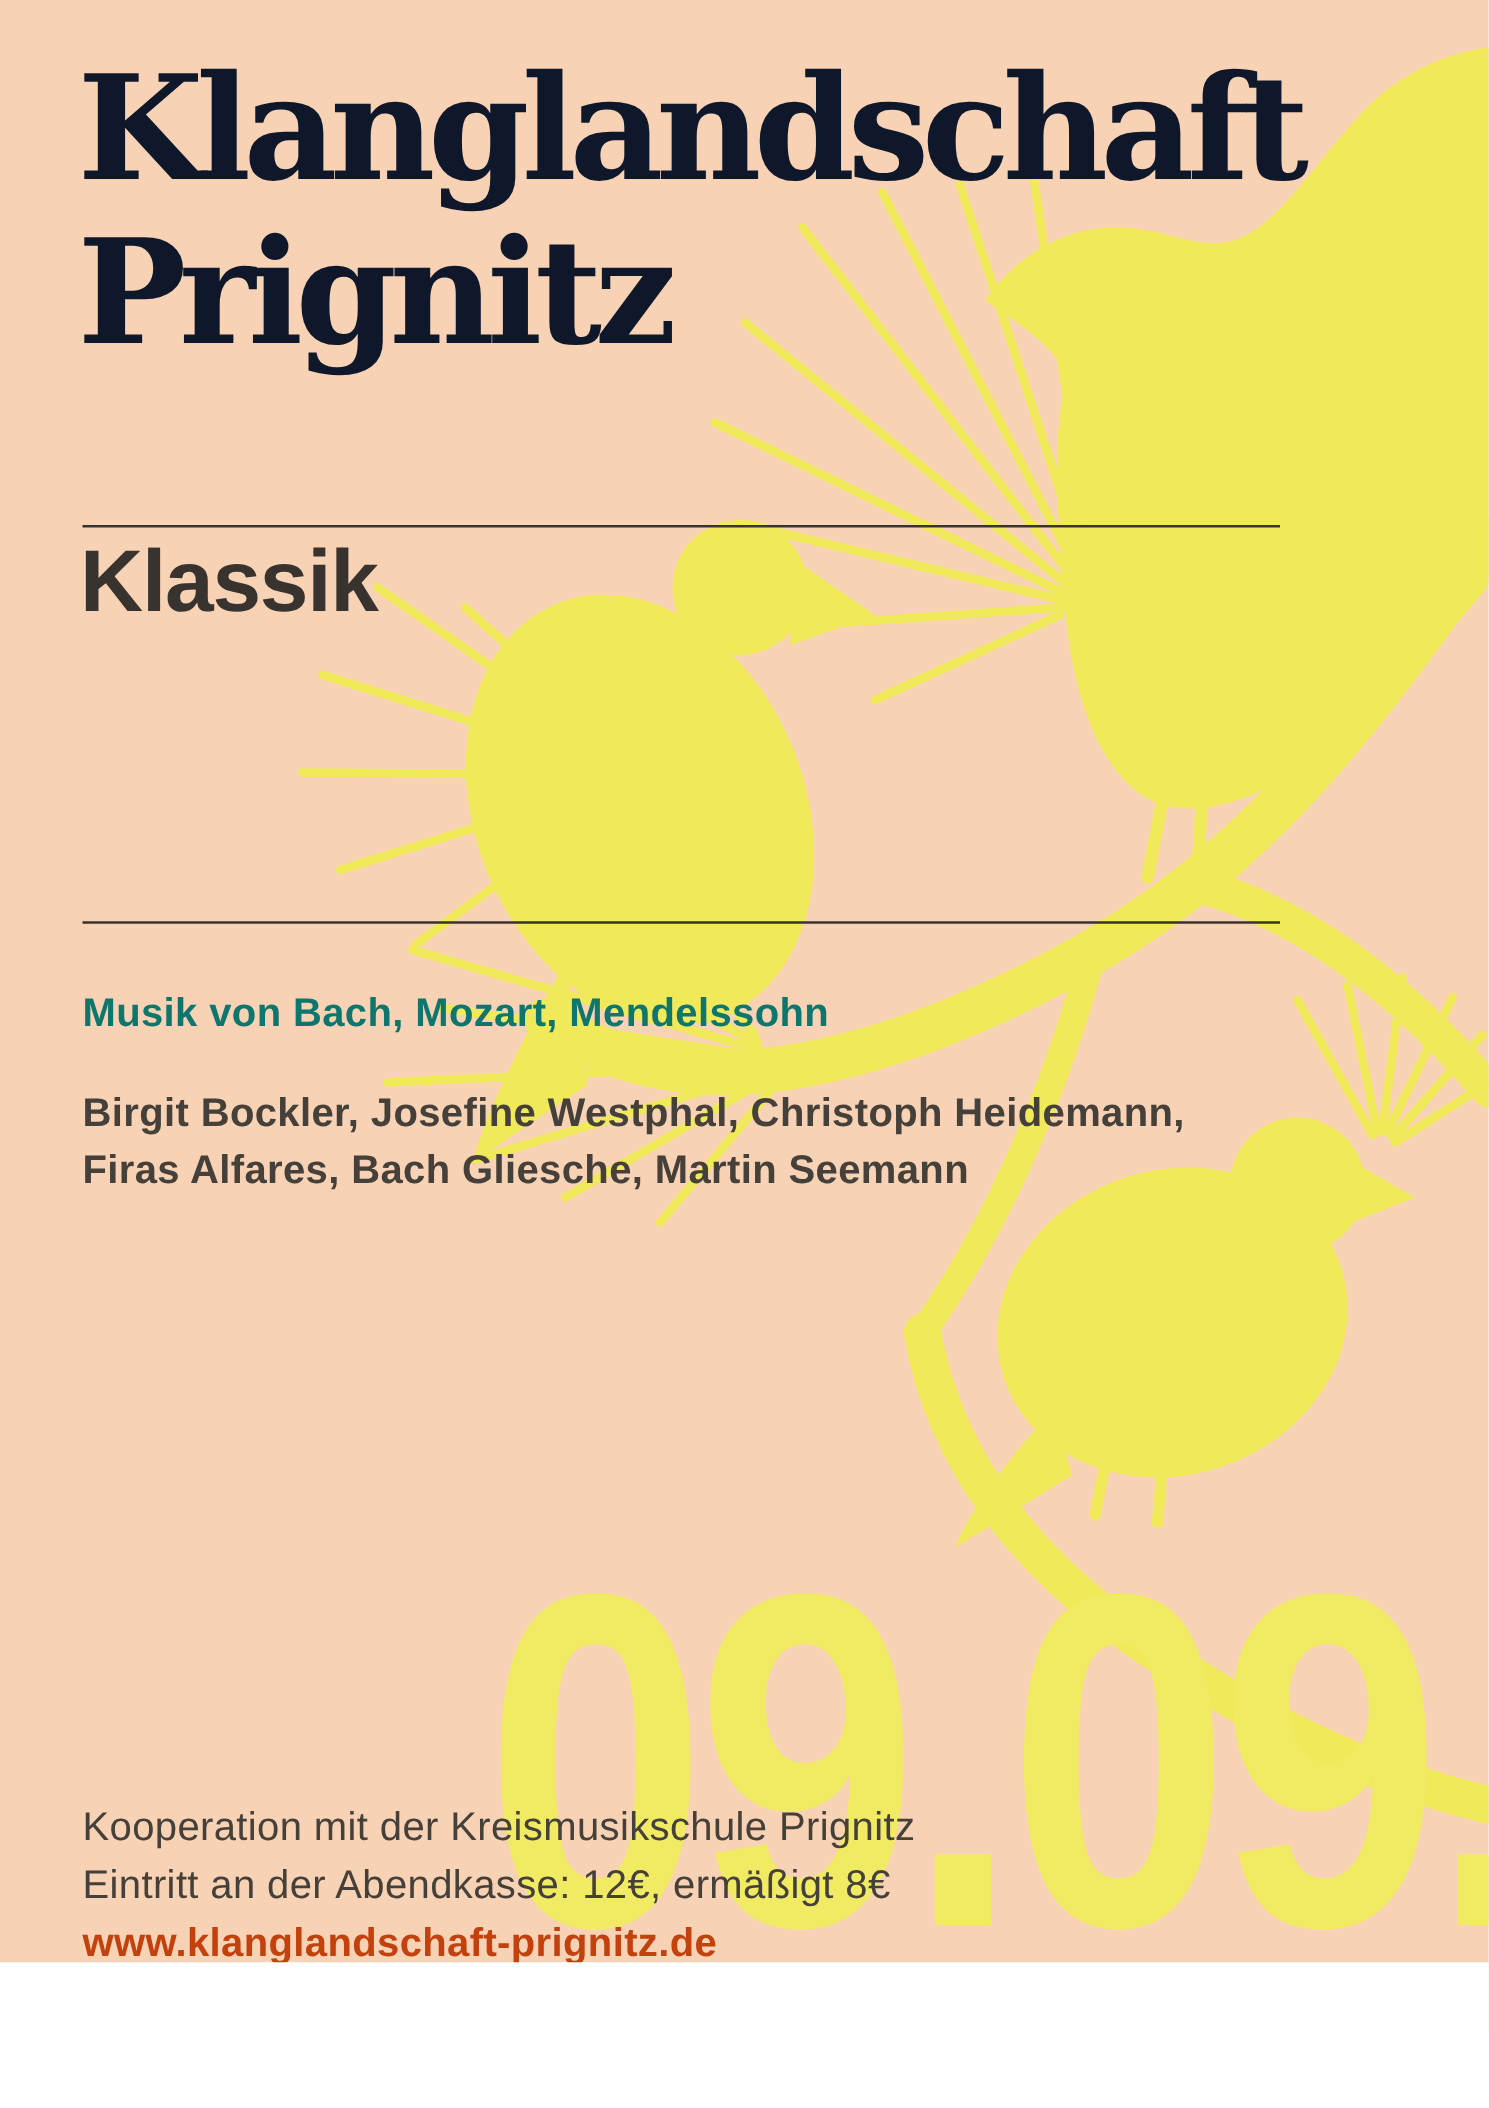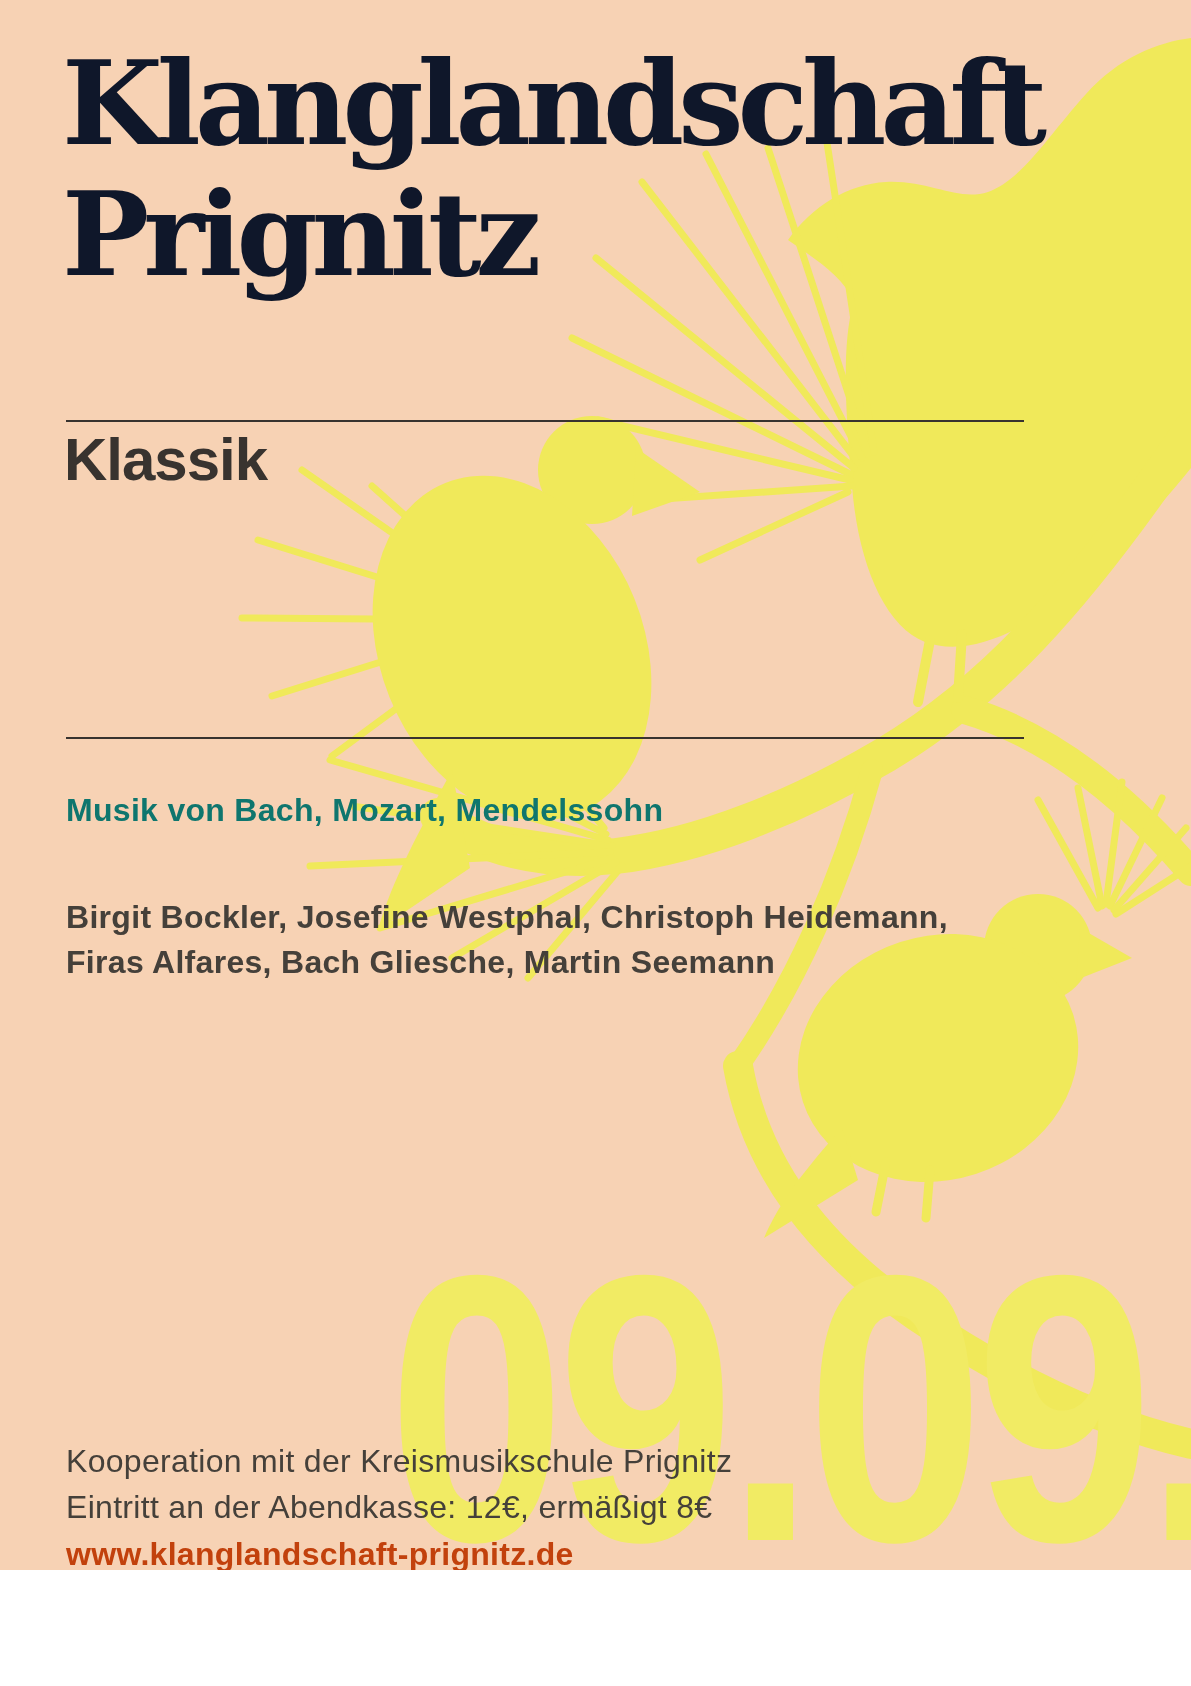--- a/index.html
+++ b/index.html
@@ -28,30 +28,30 @@
     position:absolute;left:62px;top:38px;
     font-family:"DejaVu Serif","Liberation Serif",serif;
     font-weight:700;font-size:116px;line-height:1.13;
     letter-spacing:-6px;color:#0f172a;
   }
   .rule{position:absolute;left:66px;width:958px;height:2px;background:#38332f;}
   .rule-1{top:420px;}
   .rule-2{top:737px;}
   .subtitle{
     position:absolute;left:64px;top:430px;
-    font-weight:700;font-size:60px;line-height:1.0;
+    font-weight:700;font-size:70px;line-height:1.0;
     letter-spacing:-1px;color:#38332f;
   }
   .program{
     position:absolute;left:66px;top:792px;
     font-weight:700;font-size:32px;color:#0f766e;letter-spacing:0.3px;
   }
   .performers{
     position:absolute;left:66px;top:868px;
-    font-weight:700;font-size:32px;line-height:1.4;color:#45403a;letter-spacing:0.3px;margin-top:27px;
+    font-weight:700;font-size:32px;line-height:1.4;color:#45403a;letter-spacing:0.3px;
   }
   .event-block{
     position:absolute;left:64px;top:1210px;
     font-weight:700;font-size:55px;line-height:1.05;
     color:#38332f;letter-spacing:0.5px;
   }
   .info-block{
     position:absolute;left:66px;top:1438px;
     font-weight:400;font-size:32px;line-height:1.45;color:#45403a;letter-spacing:0.3px;
   }

